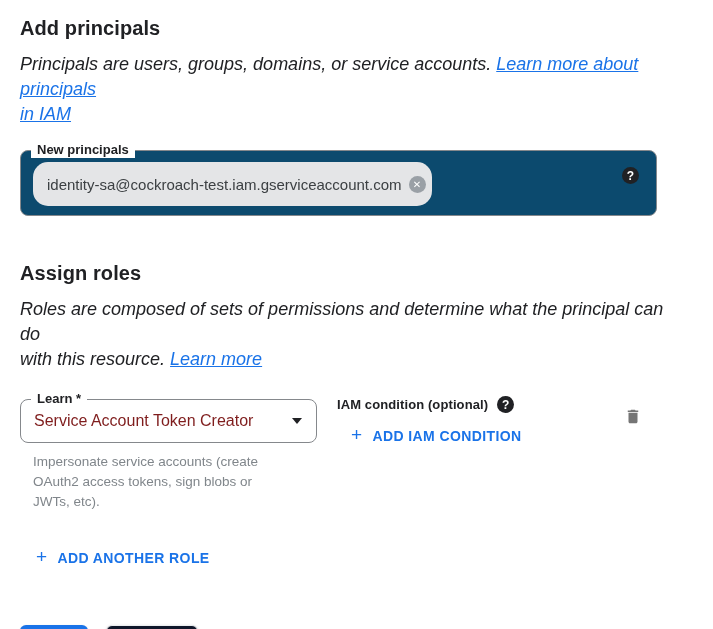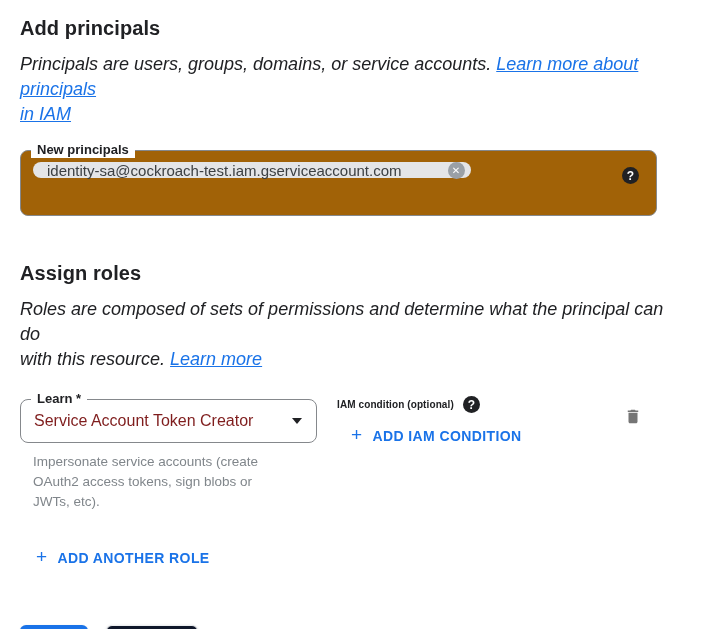--- a/index.html
+++ b/index.html
@@ -35,44 +35,43 @@
   }
 
   
   .np-field {
     position: relative;
     margin-top: 23px;
     width: 637px;
     height: 66px;
     border: 1px solid #85888c;
     border-radius: 8px;
-    background: #a16207;
+    background: #0c4a6e;
   }
   .field-label {
     position: absolute;
     top: -9px;
     left: 10px;
     background: #fff;
     padding: 0 6px;
     font-size: 13px;
     font-weight: 700;
     line-height: 16px;
     color: #202124;
     white-space: nowrap;
   }
   .chip {
     display: inline-flex;
     align-items: center;
     margin: 11px 0 0 12px;
-    height: 16px;
+    height: 44px;
     background: #e4e5e7;
     border-radius: 15px;
     padding: 0 6px 0 14px;
     max-width: 560px;
-    gap: 39px;
   }
   .chip-text {
     font-size: 15px;
     color: #3c4043;
     white-space: nowrap;
   }
   .chip-close {
     margin-left: 7px;
     width: 17px;
     height: 17px;
@@ -140,21 +139,21 @@
   }
 
   .iam-col { margin-left: 20px; width: 240px; flex: none; }
   .iam-label-row {
     display: flex;
     align-items: center;
     gap: 9px;
     margin-top: -3px;
   }
   .iam-label {
-    font-size: 10px;
+    font-size: 13px;
     font-weight: 700;
     color: #202124;
     letter-spacing: 0.1px;
     white-space: nowrap;
   }
   .text-btn {
     display: inline-flex;
     align-items: center;
     color: #1a73e8;
     font-size: 14px;

